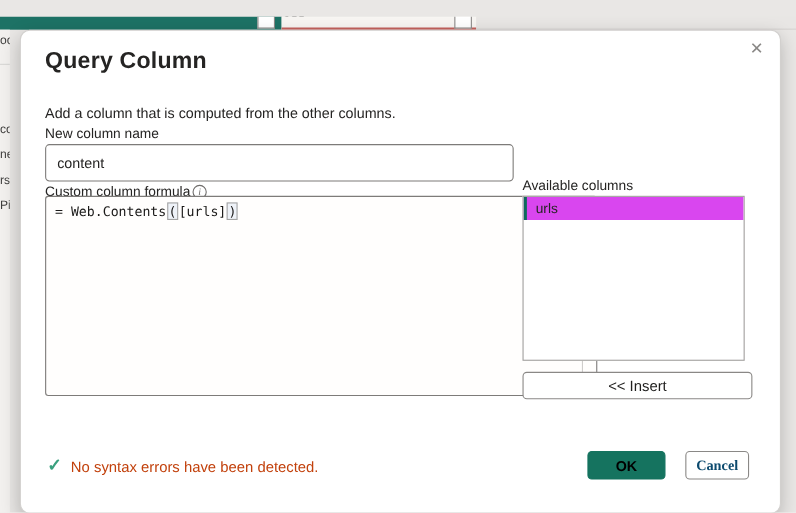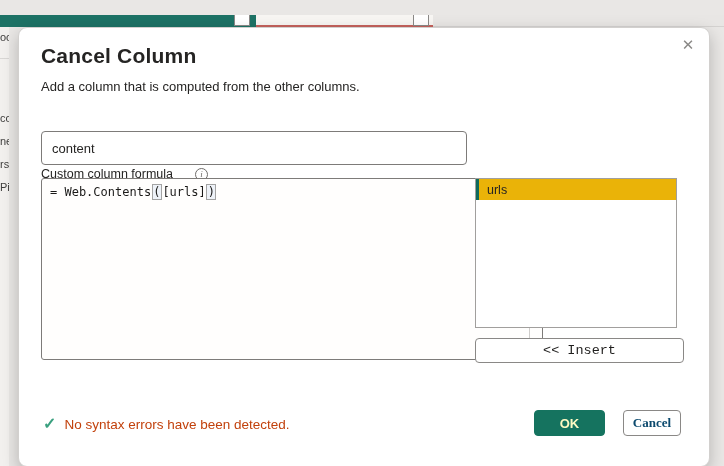--- a/index.html
+++ b/index.html
@@ -52,32 +52,32 @@
   .close-btn {
     position: absolute; right: 10px; top: 6px; width: 22px; height: 22px;
     background: none; border: none; font-size: 15px; color: #8a8886;
     font-family: "Liberation Sans", sans-serif; cursor: pointer; line-height: 22px; text-align: center;
   }
   .dlg-title {
     position: absolute; left: 22px; top: 16px;
     font-size: 21px; font-weight: 700; color: #252423; letter-spacing: 0.2px;
   }
   .dlg-subtitle {
-    position: absolute; left: 22px; top: 51px;
+    position: absolute; left: 22px; top: 67px;
     font-size: 13px; color: #252423;
   }
   .field-label { position: absolute; font-size: 12.5px; color: #252423; }
   .lbl-newcol { left: 22px; top: 86px; }
   .newcol-input {
     position: absolute; left: 22px; top: 103px; width: 426px; height: 26px;
     border: 1px solid #7d7b79; border-radius: 4px;
     font-family: "Liberation Sans", sans-serif; font-size: 13px; color: #252423;
     padding: 16px 10px; background: #fff; outline: none;
   }
-  .lbl-formula-row { position: absolute; left: 22px; top: 139px; display: flex; align-items: center; gap: 22px; }
+  .lbl-formula-row { position: absolute; left: 22px; top: 139px; display: flex; align-items: center; gap: 2px; }
   .lbl-formula-row .txt { font-size: 12.5px; color: #252423; }
   .info-icon {
     width: 13px; height: 13px; border: 1px solid #6f6d6b; border-radius: 50%;
     font-size: 9px; color: #6f6d6b; text-align: center; line-height: 11px;
     font-family: "Liberation Serif", serif; font-style: italic; cursor: default;
   }
 
   .formula-box {
     position: absolute; left: 22px; top: 150px; width: 502px; height: 182px;
     border: 1px solid #7d7b79; border-radius: 3px; background: #fffefd;
@@ -103,41 +103,41 @@
     position: absolute; left: 22px; top: 339px;
     font-size: 12.5px; color: #3174a6; text-decoration: none; cursor: pointer;
   }
 
   .lbl-avail { left: 456px; top: 134px; }
   .avail-listbox {
     position: absolute; left: 456px; top: 150px; width: 202px; height: 150px;
     border: 1px solid #a19f9d; background: #fff; overflow: hidden;
   }
   .avail-item {
-    position: relative; height: 21px; background: #eab308;
+    position: relative; height: 21px; background: #d946ef;
     border-left: 3px solid #0f6a5c;
     display: flex; align-items: center; padding-left: 8px;
     font-size: 12.5px; color: #252423; cursor: pointer;
   }
   .insert-btn {
     position: absolute; left: 456px; top: 310px; width: 209px; height: 25px;
     background: #fff; border: 1px solid #8a8886; border-radius: 4px;
-    font-family: Liberation Mono, monospace; font-size: 13.5px; color: #201f1e;
+    font-family: Liberation Sans, sans-serif; font-size: 13.5px; color: #201f1e;
     cursor: pointer;
   }
 
   .status-row {
     position: absolute; left: 24px; top: 388px; display: flex; align-items: center; gap: 8px;
   }
   .check-icon { font-size: 16px; font-weight: bold; color: #3aa07f; line-height: 16px; }
   .status-text { font-size: 13.5px; color: #c2410c; }
 
   .ok-btn {
     position: absolute; left: 515px; top: 382px; width: 71px; height: 26px;
-    background: #15735f; color: #fef9c3; border: 1px solid #15735f; border-radius: 4px;
+    background: #15735f; color: #000000; border: 1px solid #15735f; border-radius: 4px;
     font-family: "Liberation Sans", sans-serif; font-size: 13px; font-weight: 700; cursor: pointer;
   }
   .cancel-btn {
     position: absolute; left: 604px; top: 382px; width: 58px; height: 26px;
     background: #ffffff; color: #0c4a6e; border: 1px solid #8a8886; border-radius: 4px;
     font-family: Liberation Serif, serif; font-size: 13px; font-weight: 600; cursor: pointer;
   }
 </style>
 </head>
 <body>
@@ -162,38 +162,40 @@
     <div class="bg-frag f3">rs.c</div>
     <div class="bg-frag f4">Pict</div>
   </div>
 
   <div class="bg-bottomband"></div>
 
   <div class="dialog">
 
     <button class="close-btn">✕</button>
 
-    <h1 class="dlg-title">Cancel Column</h1>
+    <h1 class="dlg-title">Query Column</h1>
     <div class="dlg-subtitle">Add a column that is computed from the other columns.</div>
 
+    <label class="field-label lbl-newcol">New column name</label>
     <input class="newcol-input" type="text" value="content" style="">
 
     <div class="lbl-formula-row">
       <span class="txt">Custom column formula</span>
       <span class="info-icon">i</span>
     </div>
 
     <div class="formula-box" role="textbox">
       <div class="formula-code"><span>= Web.Contents</span><span class="paren-hl">(</span><span>[urls]</span><span class="paren-hl">)</span></div>
       <div class="formula-scrollbar">
         <div class="scroll-thumb"></div>
       </div>
     </div>
 
 
+    <label class="field-label lbl-avail">Available columns</label>
     <div class="avail-listbox" role="listbox">
       <div class="avail-item" role="option">
         <span>urls</span>
       </div>
     </div>
     <button class="insert-btn">&lt;&lt; Insert</button>
 
     <div class="status-row">
       <span class="check-icon">✓</span>
       <span class="status-text">No syntax errors have been detected.</span>

